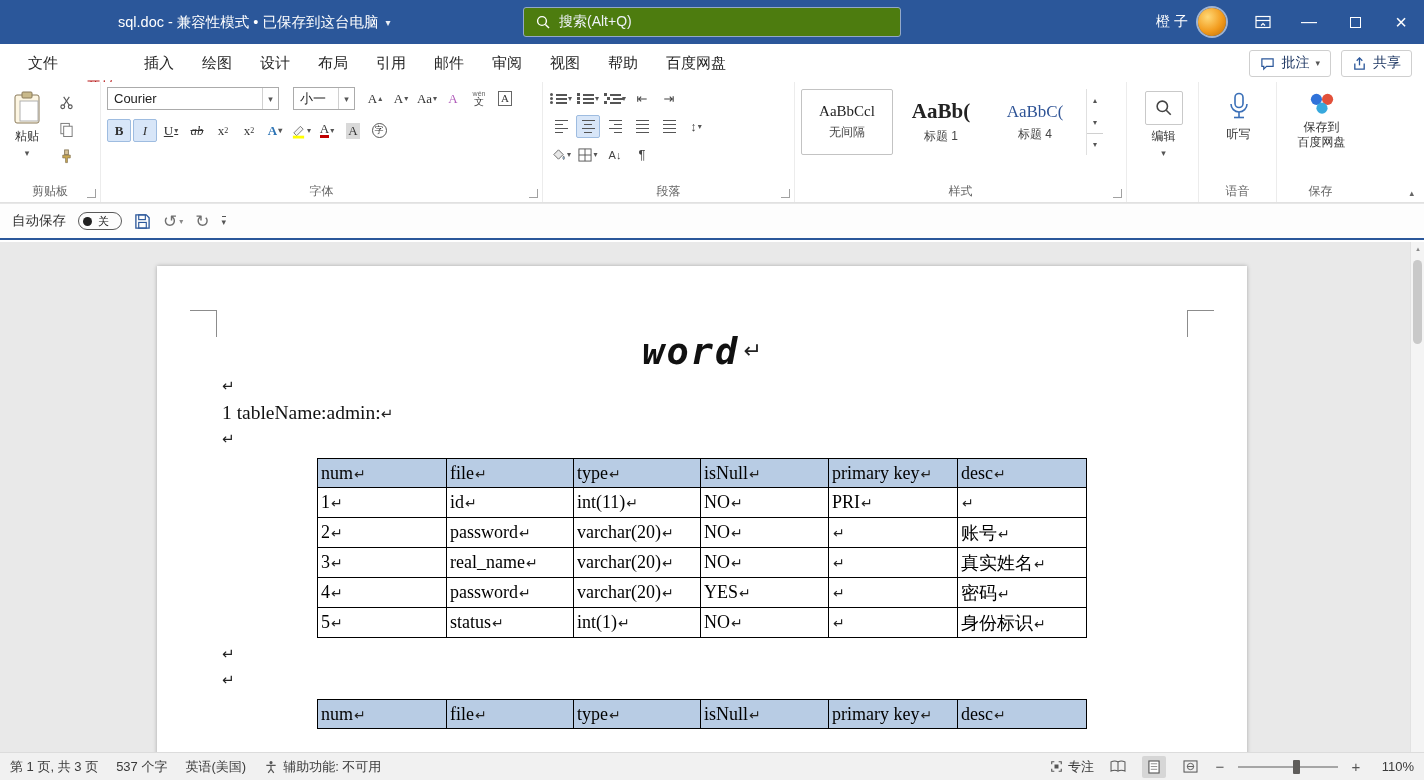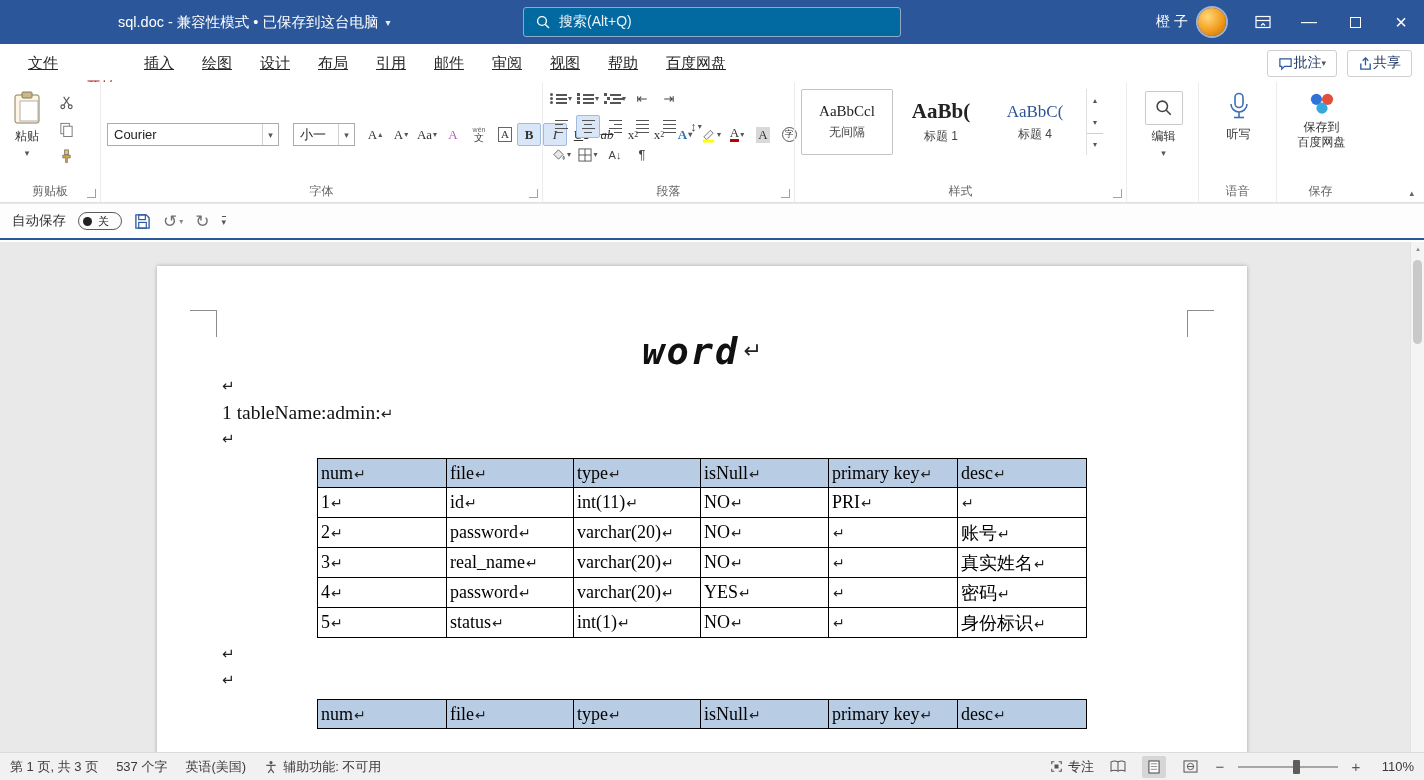--- a/index.html
+++ b/index.html
@@ -5,56 +5,56 @@
   * { margin:0; padding:0; box-sizing:border-box; }
   html,body { background:#cfcfcf; }
   body { font-family:"Liberation Sans", sans-serif; }
   .app { width:1424px; height:780px; position:relative; background:#fff; overflow:hidden; margin:0 auto; }
 
   
   .titlebar { height:44px; background:#2b579a; color:#fff; display:flex; align-items:center; position:relative; }
   .tb-title { margin-left:118px; font-size:14.5px; display:flex; align-items:center; gap:7px; white-space:nowrap; }
   .tb-caret { font-size:10px; opacity:.9; cursor:default; }
   .tb-search { position:absolute; left:50%; top:7px; transform:translateX(-50%); width:378px; height:30px;
-    background:#0369a1; border:1px solid #93a8c9; border-radius:3px; display:flex; align-items:center; gap:9px;
+    background:#4d7c0f; border:1px solid #93a8c9; border-radius:3px; display:flex; align-items:center; gap:9px;
     padding:0 12px; font-size:14px; color:#eef2f8; }
   .tb-right { margin-left:auto; display:flex; align-items:center; height:100%; }
   .tb-user { font-size:14px; margin-right:10px; white-space:nowrap; }
   .avatar { width:28px; height:28px; border-radius:50%; margin-right:14px;
     background:radial-gradient(circle at 35% 32%, #ffd977 0%, #f29b1d 55%, #b96a06 100%);
     box-shadow:0 0 0 2px rgba(255,255,255,.55); }
   .win-btn { width:46px; height:44px; display:flex; align-items:center; justify-content:center; font-size:16px; cursor:default; }
   .max-box { width:11px; height:11px; border:1.4px solid #fff; display:block; }
 
   
   .tabrow { height:38px; background:#fff; display:flex; align-items:stretch; padding-left:14px; }
-  .tab { padding:3px 14px; display:flex; align-items:center; font-size:15px; color:#262626; white-space:nowrap;text-decoration:underline; }
+  .tab { padding:3px 14px; display:flex; align-items:center; font-size:15px; color:#262626; white-space:nowrap; }
   .tab.active { box-shadow:inset 0 -3px 0 #2b579a; color:#b91c1c;margin-top:40px; }
   .tab-actions { margin-left:auto; display:flex; align-items:center; gap:10px; padding-right:12px; }
-  .action-btn { border:1px solid #cfcfcf; border-radius:3px; height:27px; padding:0 10px; display:flex; align-items:center; gap:0;
+  .action-btn { border:1px solid #cfcfcf; border-radius:3px; height:27px; padding:0 10px; display:flex; align-items:center; gap:6px;
     font-size:14px; color:#1f3864; background:#fff; }
   .action-btn .sm-caret { font-size:9px; color:#555; }
 
   
   .ribbon { height:121px; background:#fff; display:flex; border-bottom:1px solid #e1e1e1; position:relative; }
   .group { position:relative; padding:5px 4px 20px 6px; }
   .group + .group { border-left:1px solid #ececec; }
   .group-label { position:absolute; bottom:2px; left:0; right:0; text-align:center; font-size:12px; color:#666; white-space:nowrap; }
   .launcher { position:absolute; bottom:4px; right:4px; width:9px; height:9px; border-left:1px solid #8a8a8a; border-top:1px solid #8a8a8a;
     transform:rotate(180deg); opacity:.8; }
   .bigbtn { display:flex; flex-direction:column; align-items:center; gap:3px; font-size:12px; color:#333; padding:4px 6px; }
   .bigbtn .sm-caret { font-size:9px; color:#555; }
 
   .g-clip { width:100px; display:flex; }
   .clip-col { display:flex; flex-direction:column; gap:4px; margin-left:6px; margin-top:4px; }
   .sbtn { width:24px; height:23px; display:flex; align-items:center; justify-content:center; font-size:13px; color:#333;
     border:1px solid transparent; border-radius:2px; }
   .sbtn.pressed { background:#d8e6f8; border:1px solid #9ebce0; }
 
-  .g-font { width:442px; display:flex; flex-direction:row; }
+  .g-font { width:442px; display:flex; flex-direction:column; gap:9px; }
   .fr { display:flex; align-items:center; gap:2px; }
   .combo { height:23px; border:1px solid #ababab; background:#fff; display:flex; align-items:center; font-size:13px; color:#222; }
   .combo .cval { padding:0 6px; flex:1; white-space:nowrap; overflow:hidden; }
   .combo .cdrop { width:16px; border-left:1px solid #d0d0d0; align-self:stretch; display:flex; align-items:center; justify-content:center; font-size:9px; color:#555; }
   .combo-name { width:172px; }
   .combo-size { width:62px; margin-left:12px; margin-right:6px; }
   .bserif { font-family:"Liberation Serif", serif; }
   .tiny-caret { font-size:8px; color:#555; margin-left:1px; }
   .pinyin { display:flex; flex-direction:column; line-height:1; align-items:center; }
   .pinyin .py-top { font-size:7px; color:#666; }

